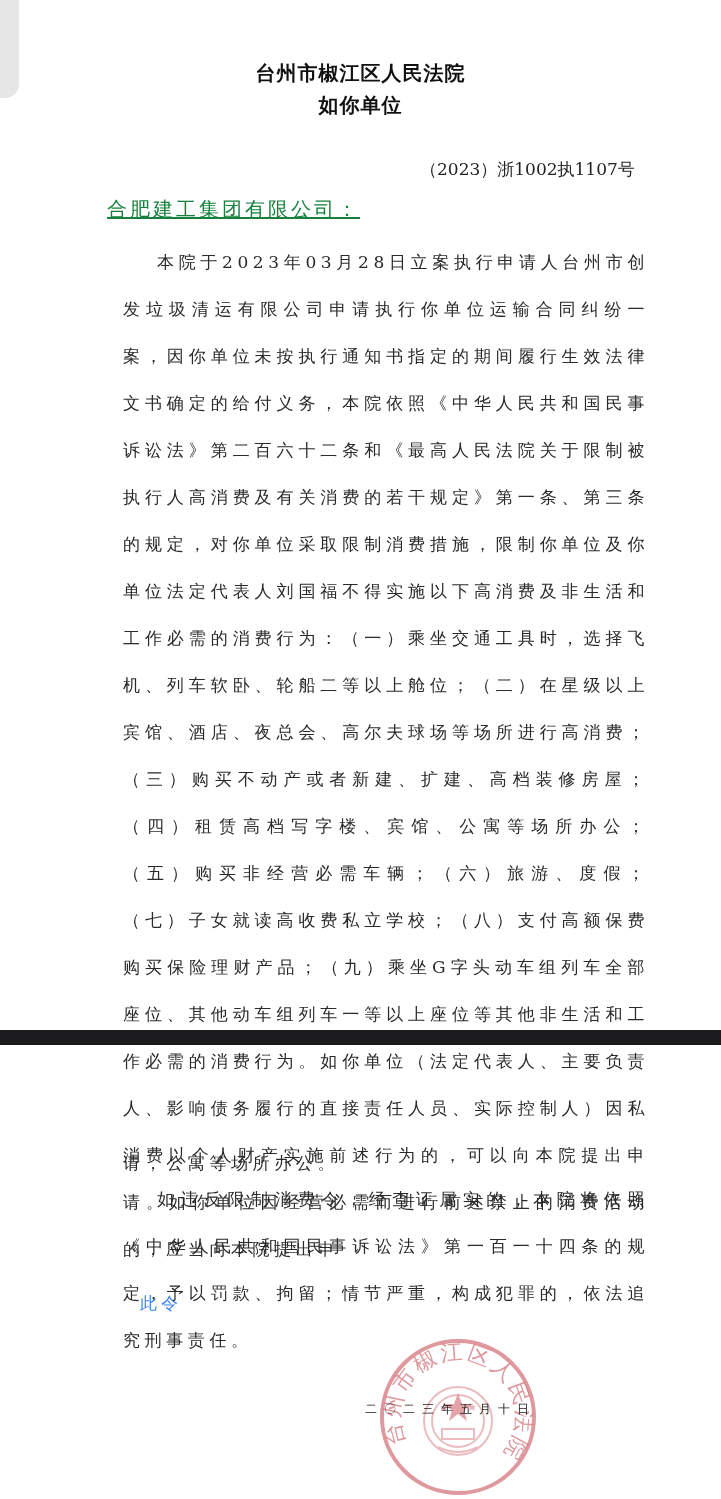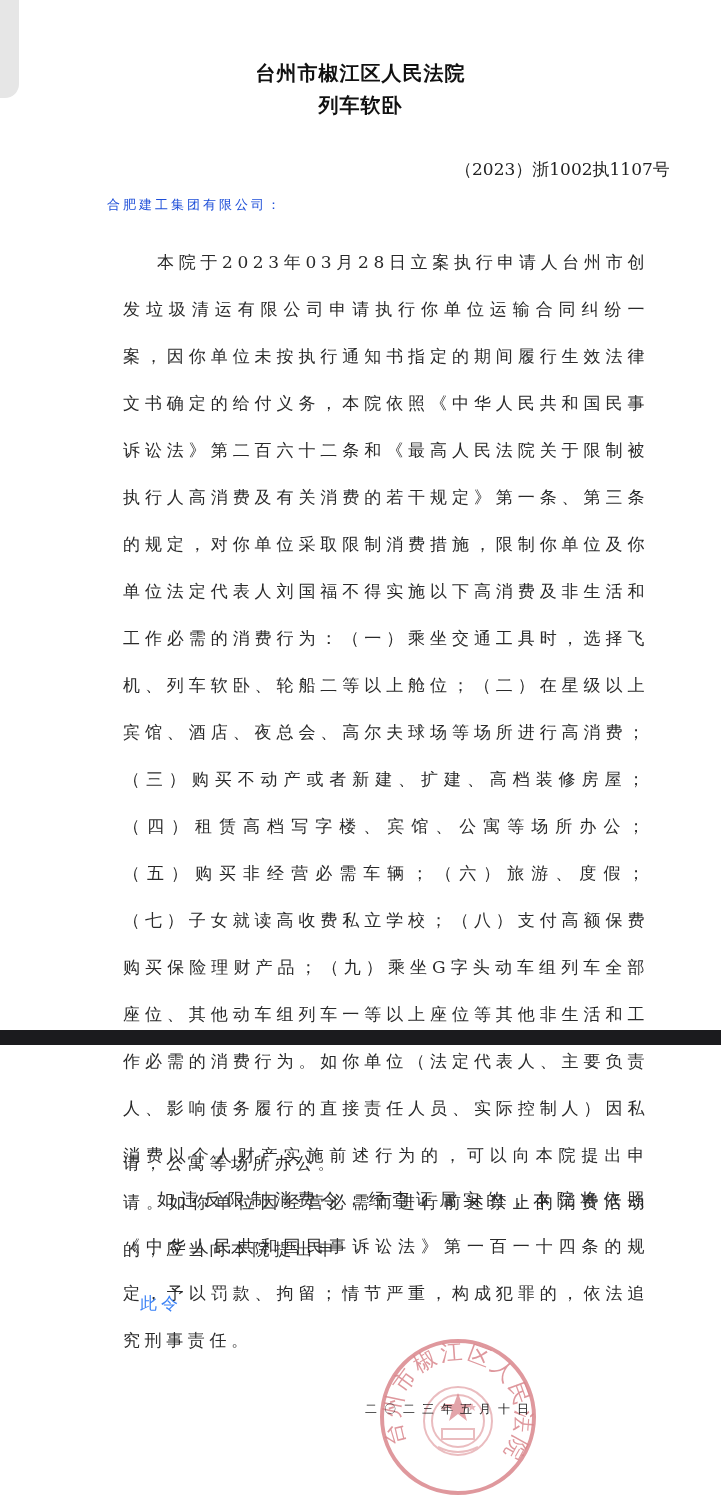--- a/index.html
+++ b/index.html
@@ -41,29 +41,29 @@
     color: #111;
   }
   .title.t1 { top: 60px; }
   .title.t2 { top: 92px; }
   .caseno {
     position: absolute;
     left: 420px;
     top: 158px;
     font-size: 17px;
     color: #222;
-    margin-left: 35px;
   }
   .addressee {
     position: absolute;
     left: 107px;
     top: 196px;
-    font-size: 13px;
+    font-size: 20px;
     letter-spacing: 3px;
-    color: #1d4ed8;
+    color: #15803d;
+    text-decoration: underline;
   }
   .para {
     position: absolute;
     left: 107px;
     width: 526px;
     font-size: 17px;
     line-height: 47px;
     letter-spacing: 4.6px;
     color: #2a2a2a;
     text-align: justify;
@@ -105,21 +105,21 @@
     color: #1a1a1a;
   }
 </style>
 </head>
 <body>
 
 <div class="side-tab"></div>
 
 <div class="page">
   <div class="title t1">台州市椒江区人民法院</div>
-  <div class="title t2">列车软卧</div>
+  <div class="title t2">如你单位</div>
   <div class="caseno">（2023）浙1002执1107号</div>
   <div class="addressee">合肥建工集团有限公司：</div>
   <p class="para p1">本院于2023年03月28日立案执行申请人台州市创发垃圾清运有限公司申请执行你单位运输合同纠纷一案，因你单位未按执行通知书指定的期间履行生效法律文书确定的给付义务，本院依照《中华人民共和国民事诉讼法》第二百六十二条和《最高人民法院关于限制被执行人高消费及有关消费的若干规定》第一条、第三条的规定，对你单位采取限制消费措施，限制你单位及你单位法定代表人刘国福不得实施以下高消费及非生活和工作必需的消费行为：（一）乘坐交通工具时，选择飞机、列车软卧、轮船二等以上舱位；（二）在星级以上宾馆、酒店、夜总会、高尔夫球场等场所进行高消费；（三）购买不动产或者新建、扩建、高档装修房屋；（四）租赁高档写字楼、宾馆、公寓等场所办公；（五）购买非经营必需车辆；（六）旅游、度假；（七）子女就读高收费私立学校；（八）支付高额保费购买保险理财产品；（九）乘坐G字头动车组列车全部座位、其他动车组列车一等以上座位等其他非生活和工作必需的消费行为。如你单位（法定代表人、主要负责人、影响债务履行的直接责任人员、实际控制人）因私消费以个人财产实施前述行为的，可以向本院提出申请。如你单位因经营必需而进行前述禁止的消费活动的，应当向本院提出申</p>
 </div>
 
 <div class="separator"></div>
 
 <p class="para p1b">请，公寓等场所办公。</p>
 <p class="para p2">如违反限制消费令，经查证属实的，本院将依照《中华人民共和国民事诉讼法》第一百一十四条的规定，予以罚款、拘留；情节严重，构成犯罪的，依法追究刑事责任。</p>
 <div class="closing">此令</div>

